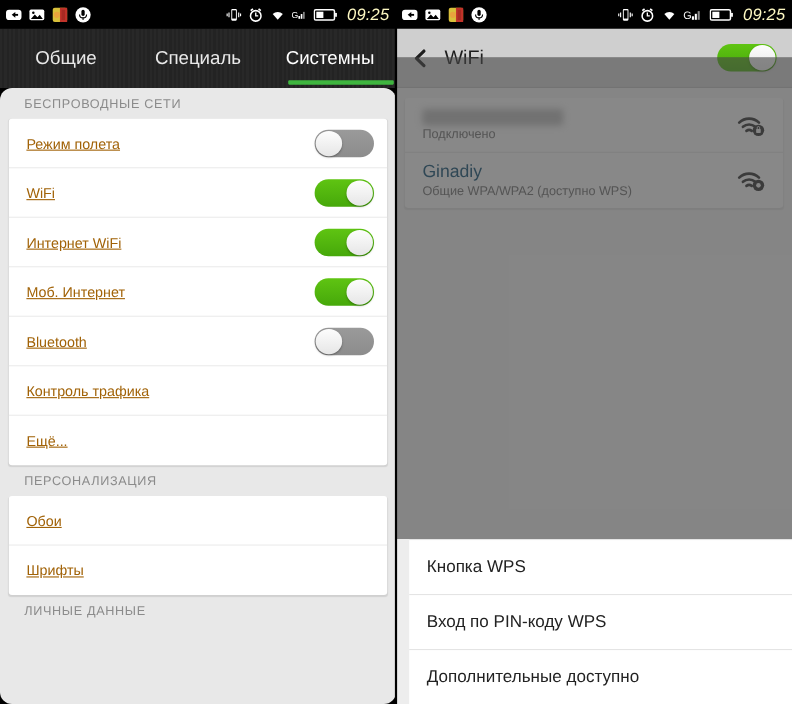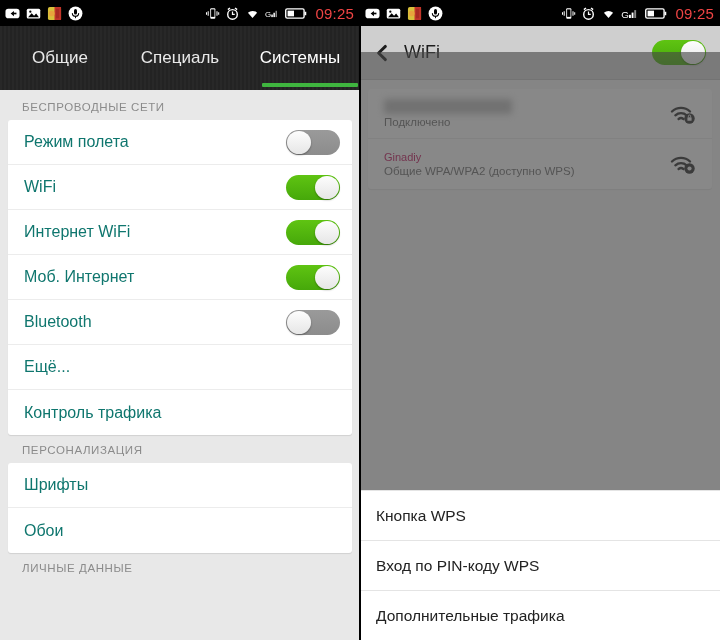--- a/index.html
+++ b/index.html
@@ -15,62 +15,63 @@
 
   
   .statusbar {
     height:26px; background:#000; display:flex; align-items:center;
     padding:0 6px 0 5px; position:relative; z-index:5;
   }
   .sb-left { display:flex; align-items:center; gap:6px; }
   .sb-right { display:flex; align-items:center; gap:5px; margin-left:auto; }
   .sb-ico { width:15px; height:15px; display:block; }
   .sb-time {
-    color:#ef4444; font-size:15px; letter-spacing:.2px; margin-left:3px;
+    color:#fef9c3; font-size:15px; letter-spacing:.2px; margin-left:3px;
     font-family:"Liberation Sans", sans-serif;
+    font-style:italic;
   }
   .appicon { width:15px; height:15px; border-radius:2px; display:block; }
 
   
   .tabbar {
-    height:64px; background:#262626;
+    height:54px; background:#262626;
     background-image:repeating-linear-gradient(90deg,#282828 0 2px,#232323 2px 4px);
     display:flex; align-items:center; position:relative; z-index:4;
   }
   .tab {
     flex:1; text-align:center; color:#e9e9e9; font-size:17px;
     position:relative; height:100%; display:flex; align-items:center;
     justify-content:center; white-space:nowrap; overflow:hidden;
   }
   .tab.active { color:#fff;text-align:center; }
   .tab.active::after {
     content:""; position:absolute; bottom:3px; left:18%; right:2%;
     height:4px; background:#3fb53f; border-radius:1px;
   }
 
   
   .settings-body {
     position:absolute; top:80px; left:0; right:0; bottom:0;
-    background:#e8e8e8; padding:12px 8px;
-    border-top-left-radius:9px; border-top-right-radius:9px;
+    background:#e8e8e8; padding:0 8px;
+    border-top-left-radius:9px; border-top-right-radius:9px;border-radius:11px;
   }
   .section-title {
     font-size:11.5px; color:#8b8b8b; letter-spacing:.6px;
     padding:9px 0 7px 14px;
   }
   .card {
     background:#fff; border-radius:3px; overflow:hidden;
     box-shadow:0 1px 1px rgba(0,0,0,.10);
   }
   .row {
     height:45px; display:flex; align-items:center; padding:0 12px 0 16px;
     border-bottom:1px solid #ececec; position:relative;
   }
   .row:last-child { border-bottom:none; }
-  .row-label { font-size:16px; color:#0f766e; }
+  .row-label { font-size:13px; color:#a16207;text-decoration:underline; }
 
   
   .switch {
     width:54px; height:25px; border-radius:13px; position:relative;
     margin-left:auto; flex:none;
   }
   .switch.off { background:linear-gradient(180deg,#9a9a9a,#8c8c8c); }
   .switch.on  { background:linear-gradient(180deg,#5fc412,#46a80a); }
   .knob {
     position:absolute; top:1px; width:24px; height:23px; border-radius:50%;
@@ -92,30 +93,30 @@
   .net-card {
     background:#f3f3f3; margin:9px 8px 0 8px; border-radius:3px;
     overflow:hidden; box-shadow:0 1px 1px rgba(0,0,0,.08);
   }
   .net-row {
     min-height:50px; display:flex; align-items:center;
     padding:7px 14px 7px 16px; border-bottom:1px solid #e2e2e2;
   }
   .net-row:last-child { border-bottom:none; }
   .net-text { display:flex; flex-direction:column; gap:2px; }
-  .net-name { font-size:11px; color:#be185d; }
+  .net-name { font-size:16px; color:#0c4a6e; }
   .net-name.blurred {
     color:transparent; background:#b9b9b9; border-radius:3px;
     filter:blur(3px); width:128px; height:15px;
   }
   .net-sub { font-size:11.5px; color:#6d6d6d; }
   .wifi-ico { margin-left:auto; width:30px; height:26px; flex:none; }
 
   .bottom-card {
-    position:absolute; left:0; right:0; bottom:0;
+    position:absolute; left:12px; right:0; bottom:0;
     background:#fff;
   }
   .bottom-row {
     height:50px; display:flex; align-items:center; padding-left:16px;
     border-top:1px solid #e4e4e4; font-size:15.5px; color:#222;
   }
 
   
   .dim {
     position:absolute; inset:26px 0 150px 0;
@@ -226,34 +227,34 @@
               <span class="knob"></span>
             </span>
         </div>
         <div class="row">
           <span class="row-label">Bluetooth</span>
           <span class="switch off">
               <span class="knob"></span>
             </span>
         </div>
         <div class="row">
+          <span class="row-label">Контроль трафика</span>
+        </div>
+        <div class="row">
           <span class="row-label">Ещё...</span>
-        </div>
-        <div class="row">
-          <span class="row-label">Контроль трафика</span>
         </div>
       </div>
 
       <div class="section-title">ПЕРСОНАЛИЗАЦИЯ</div>
       <div class="card">
         <div class="row">
+          <span class="row-label">Обои</span>
+        </div>
+        <div class="row">
           <span class="row-label">Шрифты</span>
-        </div>
-        <div class="row">
-          <span class="row-label">Обои</span>
         </div>
       </div>
 
       <div class="section-title">ЛИЧНЫЕ ДАННЫЕ</div>
     </div>
   </div>
 
   <div class="screen">
 
     <div class="statusbar">
@@ -349,21 +350,21 @@
             <path d="M10.6 18 a4 4 0 0 1 4.8 0" stroke="#2a2a2a" stroke-width="2.4" fill="none" stroke-linecap="round"></path>
             <circle cx="21.5" cy="17.5" r="5.2" fill="#2a2a2a"></circle>
             <circle cx="21.5" cy="17.5" r="2.1" fill="#e9e9e9"></circle>
           </svg>
         </div>
       </div>
 
       <div class="bottom-card">
         <div class="bottom-row">Кнопка WPS</div>
         <div class="bottom-row">Вход по PIN-коду WPS</div>
-        <div class="bottom-row">Дополнительные трафика</div>
+        <div class="bottom-row">Дополнительные доступно</div>
       </div>
 
       <div class="dim"></div>
     </div>
   </div>
 </div>
 
 <div class="divider-mid"></div>
 
 <div class="annot">

